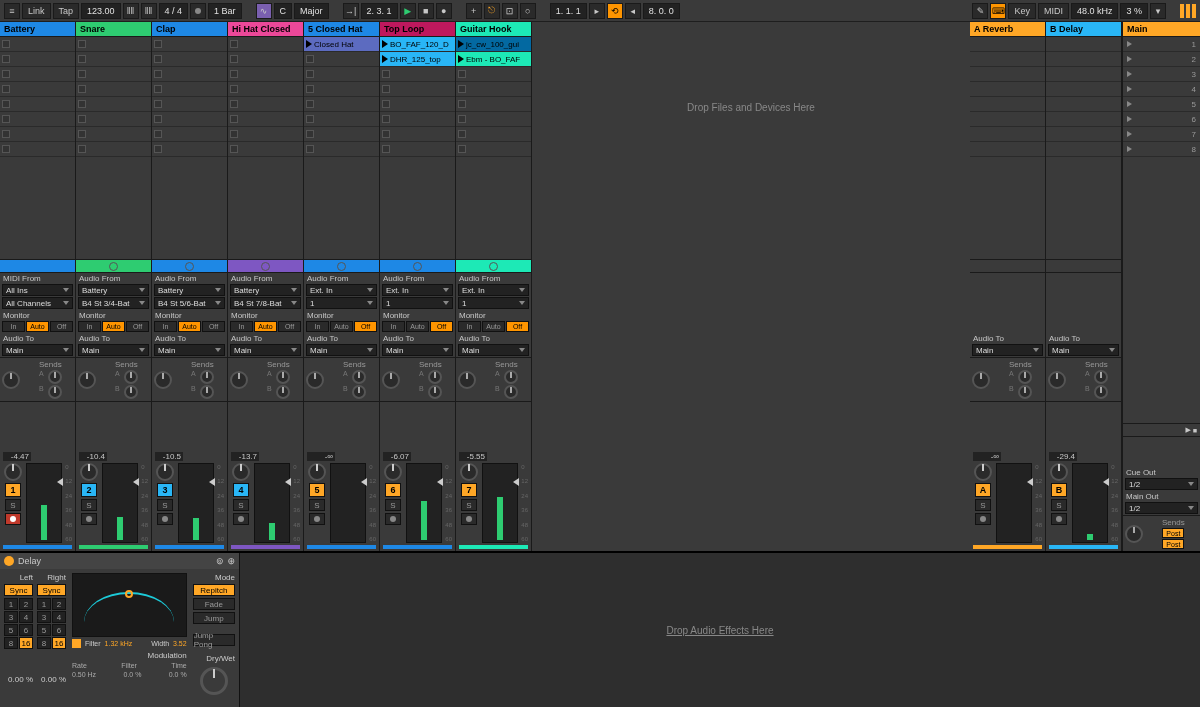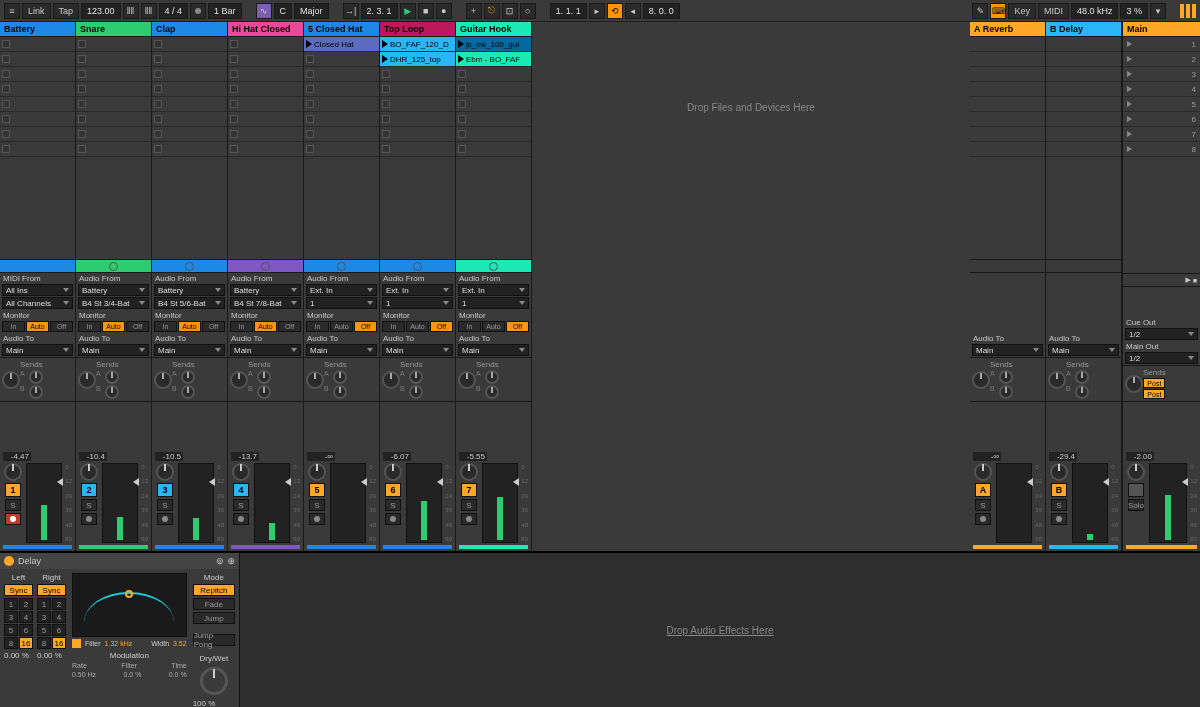--- a/index.html
+++ b/index.html
@@ -46,21 +46,21 @@
 .io-top .midi-bars { display: flex; gap: 1px; }
 .io-top .midi-bars span { width: 2px; height: 8px; background: #1e88e5; }
 .io-label { font-size: 8px; color: #c8c8c8; padding: 1px 3px; }
 .io-sel { height: 12px; background: #222; border: 1px solid #111; font-size: 8px; color: #ddd; padding: 0 3px; display: flex; align-items: center; justify-content: space-between; margin: 0 2px 1px; cursor: pointer; }
 .io-sel .arrow { border-left: 3px solid transparent; border-right: 3px solid transparent; border-top: 4px solid #888; }
 .mon-row { display: flex; gap: 1px; padding: 0 2px 1px; }
 .mon-btn { flex: 1; height: 11px; background: #2a2a2a; border: 1px solid #111; font-size: 7px; display: flex; align-items: center; justify-content: center; color: #999; cursor: pointer; }
 .mon-btn.on { background: #FF9500; color: #000; }
 
 
-.sends-row { display: flex; align-items: center; padding: 2px; border-top: 1px solid #1a1a1a; gap: 0; }
+.sends-row { display: flex; align-items: center; padding: 2px; border-top: 1px solid #1a1a1a; gap: 19px; }
 .knob-sm { width: 18px; height: 18px; border: 2px solid #555; border-radius: 50%; position: relative; background: #2a2a2a; }
 .knob-sm::after { content: ""; position: absolute; width: 2px; height: 6px; background: #aaa; top: 0; left: 50%; transform: translateX(-50%); }
 .sends-col { display: flex; flex-direction: column; gap: 1px; align-items: center; }
 .sends-label { font-size: 8px; color: #999; }
 .ab-lbl { font-size: 7px; color: #777; }
 .post-btn { font-size: 7px; background: #FFA726; color: #000; padding: 0 3px; border: 1px solid #111; height: 10px; display: flex; align-items: center; }
 
 
 .mixer { border-top: 1px solid #1a1a1a; padding: 2px 3px; }
 .vol-val { font-size: 8px; background: #222; padding: 0 2px; width: 28px; display: inline-block; text-align: right; margin-top: 48px; }
@@ -80,26 +80,26 @@
 .db-scale { display: flex; flex-direction: column; justify-content: space-between; font-size: 6px; color: #666; padding: 1px 0; }
 .trk-bottom-bar { height: 4px; margin-top: 2px; }
 
 
 .device-view { height: 155px; background: #2e2e2e; display: flex; border-top: 1px solid #000; }
 .delay-device { width: 240px; background: #3a3a3a; border-right: 1px solid #111; }
 .dev-title { height: 16px; background: #444; display: flex; align-items: center; padding: 0 4px; font-size: 9px; gap: 4px; }
 .dev-on { width: 10px; height: 10px; border-radius: 50%; background: #FFA726; }
 .dev-body { padding: 4px; display: flex; gap: 6px; }
 .delay-lr { display: flex; flex-direction: column; gap: 2px; }
-.lr-label { font-size: 8px; color: #ccc; text-align: center; }
+.lr-label { font-size: 8px; color: #ccc; text-align: right; }
 .sync-btn { height: 12px; background: #FFA726; color: #000; font-size: 8px; display: flex; align-items: center; justify-content: center; border: 1px solid #111; cursor: pointer; }
 .num-grid { display: grid; grid-template-columns: 14px 14px; gap: 1px; }
 .num-cell { height: 12px; background: #222; border: 1px solid #111; font-size: 8px; display: flex; align-items: center; justify-content: center; color: #999; cursor: pointer; }
 .num-cell.on { background: #FFA726; color: #000; }
-.pct { font-size: 8px; text-align: left; color: #ccc; }
+.pct { font-size: 8px; text-align: right; color: #ccc; margin-top: 24px; }
 .filter-box { width: 130px; }
 .filter-graph { height: 64px; background: #1a1a1a; border: 1px solid #111; position: relative; }
 .filter-curve { position: absolute; left: 10%; right: 10%; top: 18px; height: 30px; border-top: 2px solid #1CCAD8; border-radius: 50% 50% 0 0 / 100% 100% 0 0; }
 .filter-dot { position: absolute; top: 16px; left: 50%; width: 8px; height: 8px; border: 2px solid #FFA726; border-radius: 50%; transform: translateX(-50%); }
 .filter-row { display: flex; gap: 4px; font-size: 7px; color: #ccc; margin-top: 2px; align-items: center; }
 .filter-chk { width: 9px; height: 9px; background: #FFA726; }
 .orange-t { color: #FFA726; }
 .mod-row { display: flex; justify-content: space-between; font-size: 7px; color: #aaa; margin-top: 2px; }
 .mode-col { display: flex; flex-direction: column; gap: 2px; width: 48px; }
 .mode-btn { height: 12px; background: #2a2a2a; border: 1px solid #111; font-size: 8px; display: flex; align-items: center; justify-content: center; color: #999; cursor: pointer; }
@@ -984,44 +984,20 @@
         <span class="arrow"></span>
       </div>
   <div class="sends-row">
     <div class="knob-sm"></div>
     <div class="sends-col">
           <span class="sends-label">Sends</span>
       <div class="post-btn">Post</div>
       <div class="post-btn">Post</div>
     </div>
   </div>
-  <div class="mixer">
-    <span class="vol-val">-2.00</span>
-    <div class="mix-body">
-      <div class="mix-left">
-        <div class="knob-pan"></div>
-        <div class="num-btn" style="background:#555"></div>
-        <div class="s-btn">Solo</div>
-
-      </div>
-      <div class="fader-area">
-        <div class="fader-tri"></div>
-        <div class="meter" style="height:58%"></div>
-      </div>
-      <div class="db-scale">
-            <span>0</span>
-            <span>12</span>
-            <span>24</span>
-            <span>36</span>
-            <span>48</span>
-            <span>60</span>
-          </div>
-    </div>
-    <div class="trk-bottom-bar" style="background:#FFA726"></div>
-  </div>
 </div>
 </div>
 
 <div class="device-view">
   <div class="delay-device">
     <div class="dev-title">
       <span class="dev-on"></span>
       <span>Delay</span>
       <span style="margin-left:auto">⊚</span>
       <span>⊕</span>

